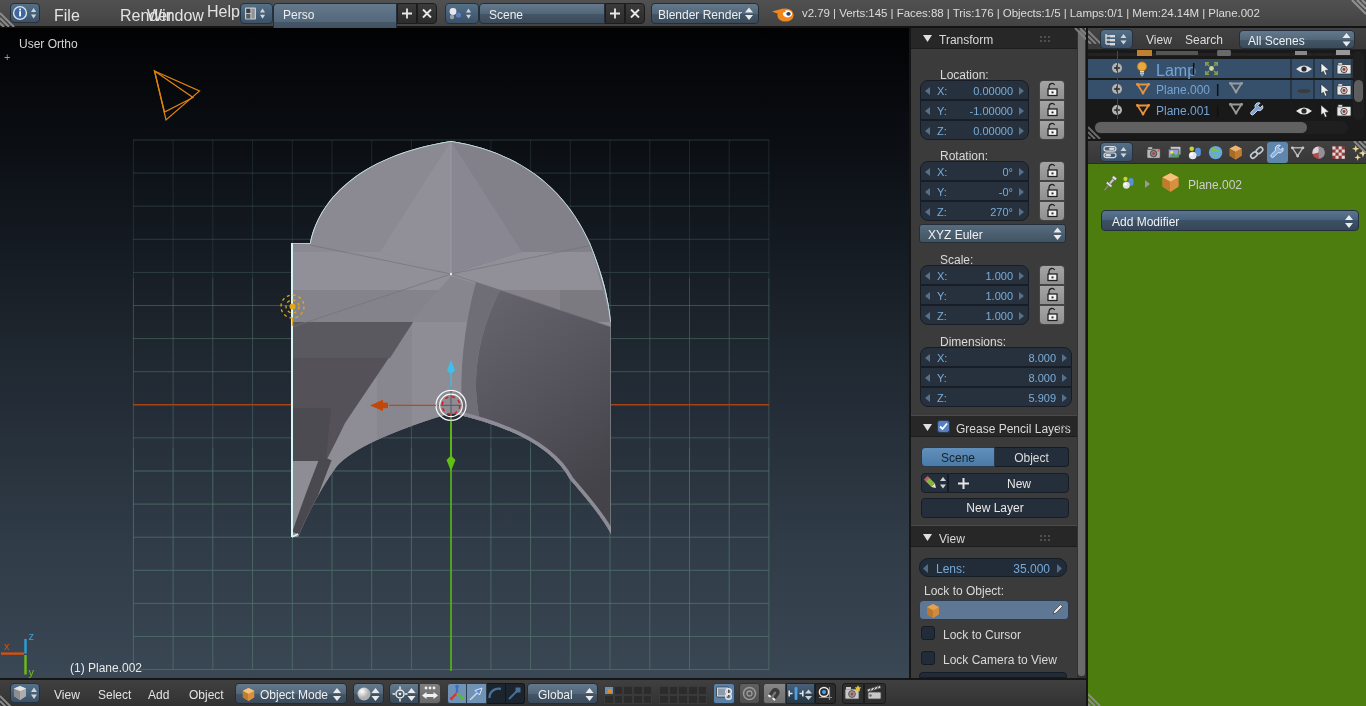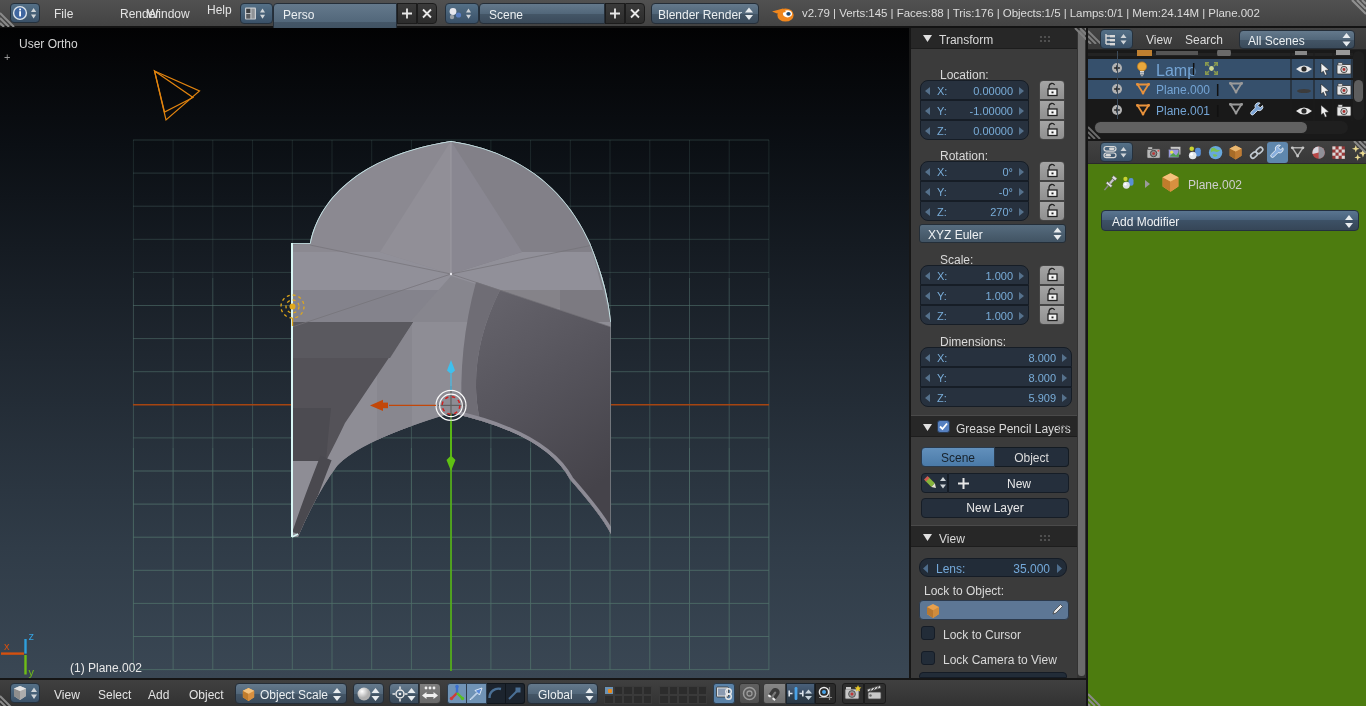--- a/index.html
+++ b/index.html
@@ -1,17 +1,17 @@
 <!DOCTYPE html>
 <html><head><meta charset="utf-8"><style>
 html,body{margin:0;padding:0;background:#000;}
 *{box-sizing:border-box;}
 body{font-family:"Liberation Sans",sans-serif;width:1366px;height:706px;position:relative;overflow:hidden;}
 .abs{position:absolute;}
-.txt{color:#e3e3e3;font-size:12px;line-height:1;}
+.txt{color:#e3e3e3;font-size:16px;line-height:1;}
 .blue-btn{background:linear-gradient(#547087,#3a5168);border:1px solid #25313d;border-radius:4px;}
 .hdr-dd{background:linear-gradient(#64798c 0%,#52677a 50%,#445667 51%,#3a4a5a 100%);border:1px solid #252e38;border-radius:4px;color:#ecf0f2;font-size:12px;}
 .darkbtn{background:linear-gradient(#3a3a3a,#2c2c2c);border:1px solid #1c1c1c;border-radius:4px;}
 .fld{background:#27313e;border:1px solid #161d26;color:#79add9;font-size:11px;}
 .lockbtn{background:linear-gradient(#a5a5a5,#8f8f8f);border:1px solid #444;border-radius:3px;}
 svg{display:block;}
 </style></head>
 <body>
 
 <div class="abs" style="left:0;top:0;width:1366px;height:28px;background:linear-gradient(#515151,#434343);border-bottom:2px solid #131313;">
@@ -635,21 +635,21 @@
   <div class="abs" style="left:98px;top:8px;">Select</div>
   <div class="abs" style="left:148px;top:8px;">Add</div>
   <div class="abs" style="left:189px;top:8px;">Object</div>
   <div class="abs hdr-dd" style="left:235px;top:3px;width:112px;height:21px;">
     <svg class="abs" style="left:5px;top:3px;" width="15" height="15" viewBox="0 0 16 16">
         <path d="M8 1 L14 4 L14 11 L8 15 L2 11 L2 4 Z" fill="#eaa54f"></path>
         <path d="M2 4 L8 7.2 L8 15 L2 11 Z" fill="#c07c2c"></path>
         <path d="M14 4 L8 7.2 L8 15 L14 11 Z" fill="#d89040"></path>
         <path d="M2 4 L8 1 L14 4 L8 7.2 Z" fill="#f4c27c"></path>
       </svg>
-    <span class="abs" style="left:24px;top:4px;">Object Scale</span>
+    <span class="abs" style="left:24px;top:4px;">Object Mode</span>
     <svg class="abs" style="right:3px;top:2px;" width="12" height="17">
         <path d="M2 7 l4-5 4 5z" fill="#e8ecef"></path>
         <path d="M2 10 l4 5 4-5z" fill="#e8ecef"></path>
       </svg>
   </div>
   <div class="abs hdr-dd" style="left:353px;top:3px;width:31px;height:21px;">
     <svg class="abs" style="left:3px;top:3px;" width="14" height="14">
         <defs>
           <radialGradient id="sphg" cx="0.35" cy="0.3">
             <stop offset="0" stop-color="#fff"></stop>

